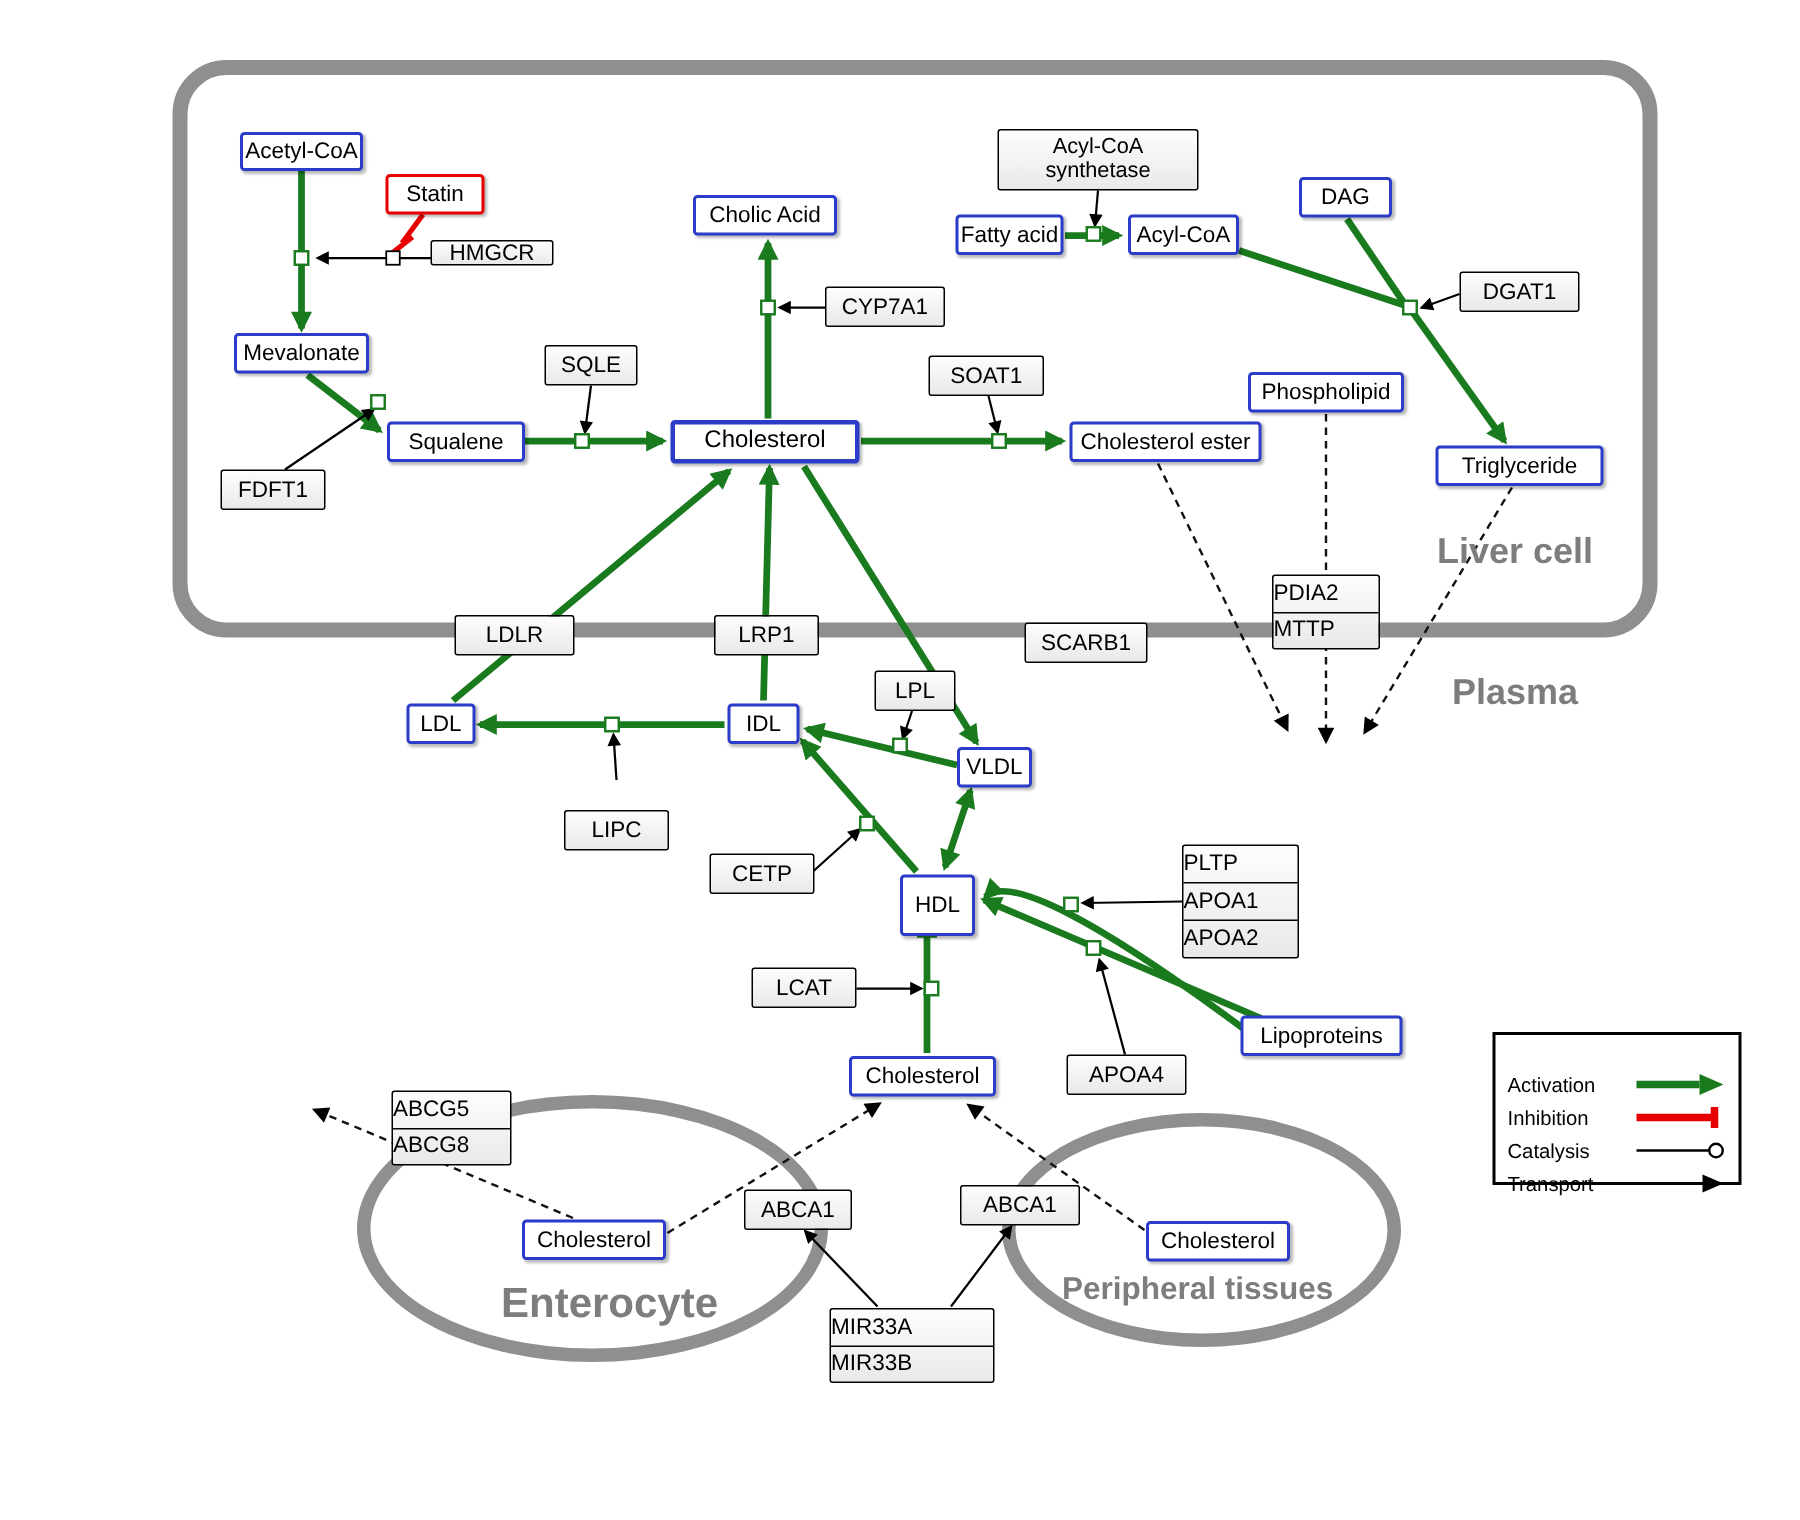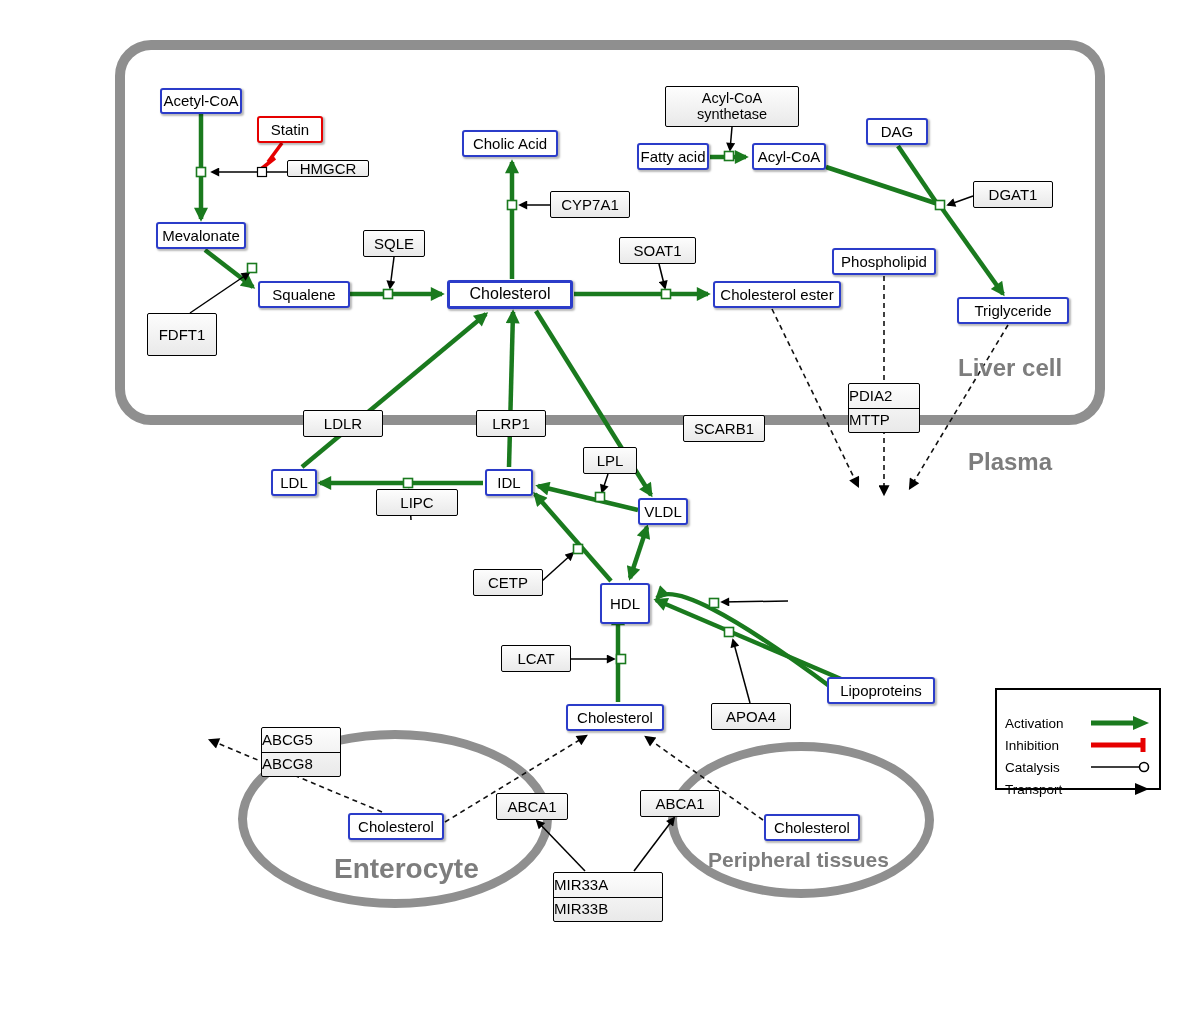--- a/index.html
+++ b/index.html
@@ -184,21 +184,21 @@
 
   <div class="box statin" style="left:257px;top:116px;width:66px;height:27px;">
       <span>Statin</span>
     </div>
   <div class="box enz" style="left:287px;top:160px;width:82px;height:17px;">
       <span>HMGCR</span>
     </div>
   <div class="box enz" style="left:363px;top:230px;width:62px;height:27px;">
       <span>SQLE</span>
     </div>
-  <div class="box enz" style="left:147px;top:313px;width:70px;height:43px;">
+  <div class="box enz" style="left:147px;top:313px;width:70px;height:27px;">
       <span>FDFT1</span>
     </div>
   <div class="box enz" style="left:550px;top:191px;width:80px;height:27px;">
       <span>CYP7A1</span>
     </div>
   <div class="box enz" style="left:619px;top:237px;width:77px;height:27px;">
       <span>SOAT1</span>
     </div>
   <div class="box enz two-line" style="left:665px;top:86px;width:134px;height:41px;">
     <span>Acyl-CoA</span>
@@ -212,21 +212,21 @@
     </div>
   <div class="box enz" style="left:476px;top:410px;width:70px;height:27px;">
       <span>LRP1</span>
     </div>
   <div class="box enz" style="left:683px;top:415px;width:82px;height:27px;">
       <span>SCARB1</span>
     </div>
   <div class="box enz" style="left:583px;top:447px;width:54px;height:27px;">
       <span>LPL</span>
     </div>
-  <div class="box enz" style="left:376px;top:489px;width:82px;height:27px;">
+  <div class="box enz" style="left:376px;top:540px;width:70px;height:27px;">
       <span>LIPC</span>
     </div>
   <div class="box enz" style="left:473px;top:569px;width:70px;height:27px;">
       <span>CETP</span>
     </div>
   <div class="box enz" style="left:501px;top:645px;width:70px;height:27px;">
       <span>LCAT</span>
     </div>
   <div class="box enz" style="left:711px;top:703px;width:80px;height:27px;">
       <span>APOA4</span>
@@ -237,20 +237,31 @@
   <div class="box enz" style="left:640px;top:790px;width:80px;height:27px;">
       <span>ABCA1</span>
     </div>
 
   <div class="box enz stack" style="left:848px;top:383px;width:72px;height:50px;">
     <div class="row">
         <span>PDIA2</span>
       </div>
     <div class="row">
         <span>MTTP</span>
+      </div>
+  </div>
+  <div class="box enz stack" style="left:788px;top:563px;width:78px;height:76px;">
+    <div class="row">
+        <span>PLTP</span>
+      </div>
+    <div class="row">
+        <span>APOA1</span>
+      </div>
+    <div class="row">
+        <span>APOA2</span>
       </div>
   </div>
   <div class="box enz stack" style="left:261px;top:727px;width:80px;height:50px;">
     <div class="row">
         <span>ABCG5</span>
       </div>
     <div class="row">
         <span>ABCG8</span>
       </div>
   </div>

